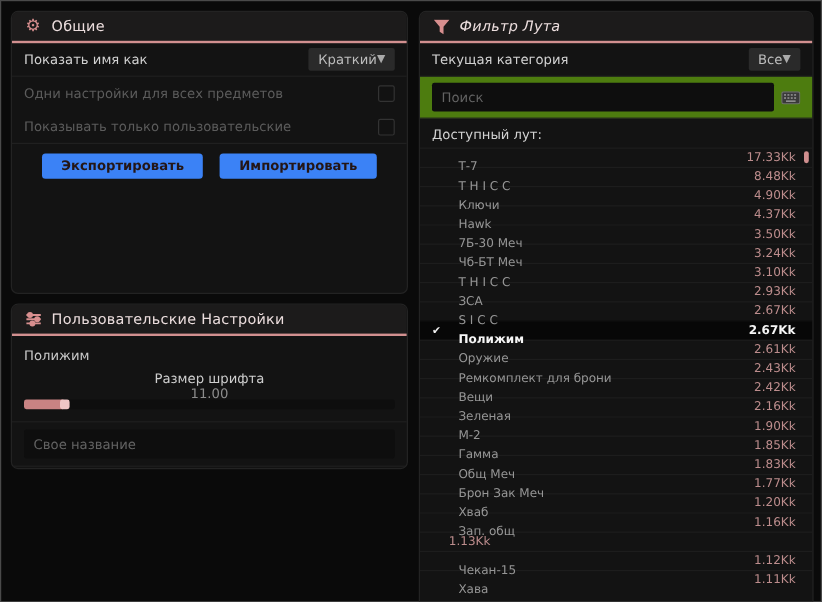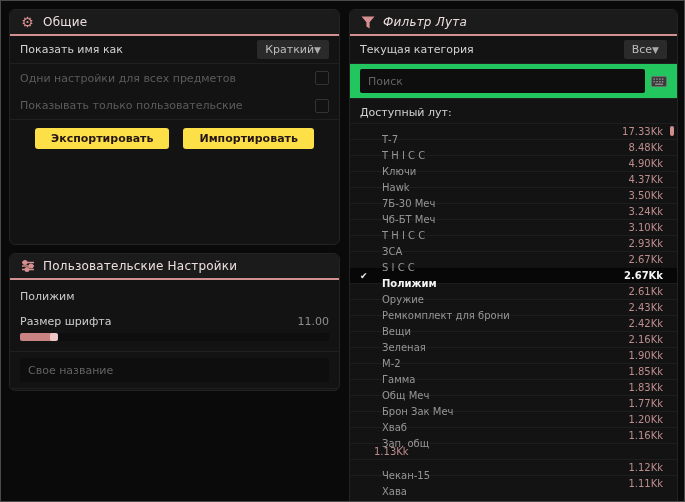--- a/index.html
+++ b/index.html
@@ -54,48 +54,48 @@
 
   .dropdown {
     background:#2a2a2a; border-radius:2px;
     display:flex; align-items:center; 
     padding:3px 8px; font-size:11px; color:#bdbdbd; cursor:pointer;justify-content:space-between;
   }
   .dropdown .chev { font-size:9px; color:#aaa; }
 
   .btn-row { display:flex; justify-content:center; gap:14px; padding:8px 0; }
   .pink-btn {
-    background:#fde047; color:#241616;
+    background:#3b82f6; color:#241616;
     border:none; border-radius:3px;
     font-family:inherit; font-size:11px; font-weight:bold;
     padding:4px 16px; cursor:pointer;
   }
 
   .section-label { padding:10px 10px 4px 10px; font-size:11px; color:#c9c9c9; }
 
   .palette-icon, .kbd-icon { display:inline-flex; }
 
   .slider-row { padding:2px 10px 10px 10px; border-bottom:1px solid #202020; }
   .slider-track {
     width:100%; height:8px; background:#0e0e0e; border-radius:2px; position:relative; cursor:pointer;
   }
   .slider-fill { position:absolute; left:0; top:0; height:8px; width:34px; background:#c98383; border-radius:2px; }
   .slider-grab { position:absolute; left:30px; top:0; height:8px; width:8px; background:#eec6c6; border-radius:2px; }
-  .slider-head { display:flex; justify-content:space-between; align-items:center; height:24px; font-size:11px; }
+  .slider-head { display:flex; justify-content:space-between; align-items:center; height:24px; font-size:11px;flex-direction:column; }
   .slider-value { color:#8d8d8d; }
 
   .text-input {
     width:100%; background:#0e0e0e; border:none; outline:none;
     color:#cfcfcf; font-family:inherit; font-size:11px;
     height:24px; padding:0 8px; border-radius:2px;
   }
   .text-input::placeholder { color:#636363; }
   .input-row { padding:6px 10px; border-bottom:1px solid #202020; }
 
-  .search-row { padding:5px 10px; border-bottom:1px solid #202020; display:flex; align-items:center; gap:6px; background:#22c55e; }
+  .search-row { padding:5px 10px; border-bottom:1px solid #202020; display:flex; align-items:center; gap:6px; background:#4d7c0f; }
   .search-row .text-input { flex:1; }
 
   .avail-label { padding:7px 10px 4px 10px; font-size:11px; color:#d2d2d2; }
 
   .loot-list { position:relative; }
   .loot-row {
     display:flex; align-items:center;
     height:16px; padding:0 14px 0 10px;
     border-top:1px solid rgba(255,255,255,0.045);
     font-size:10px; color:#969696; cursor:pointer;

